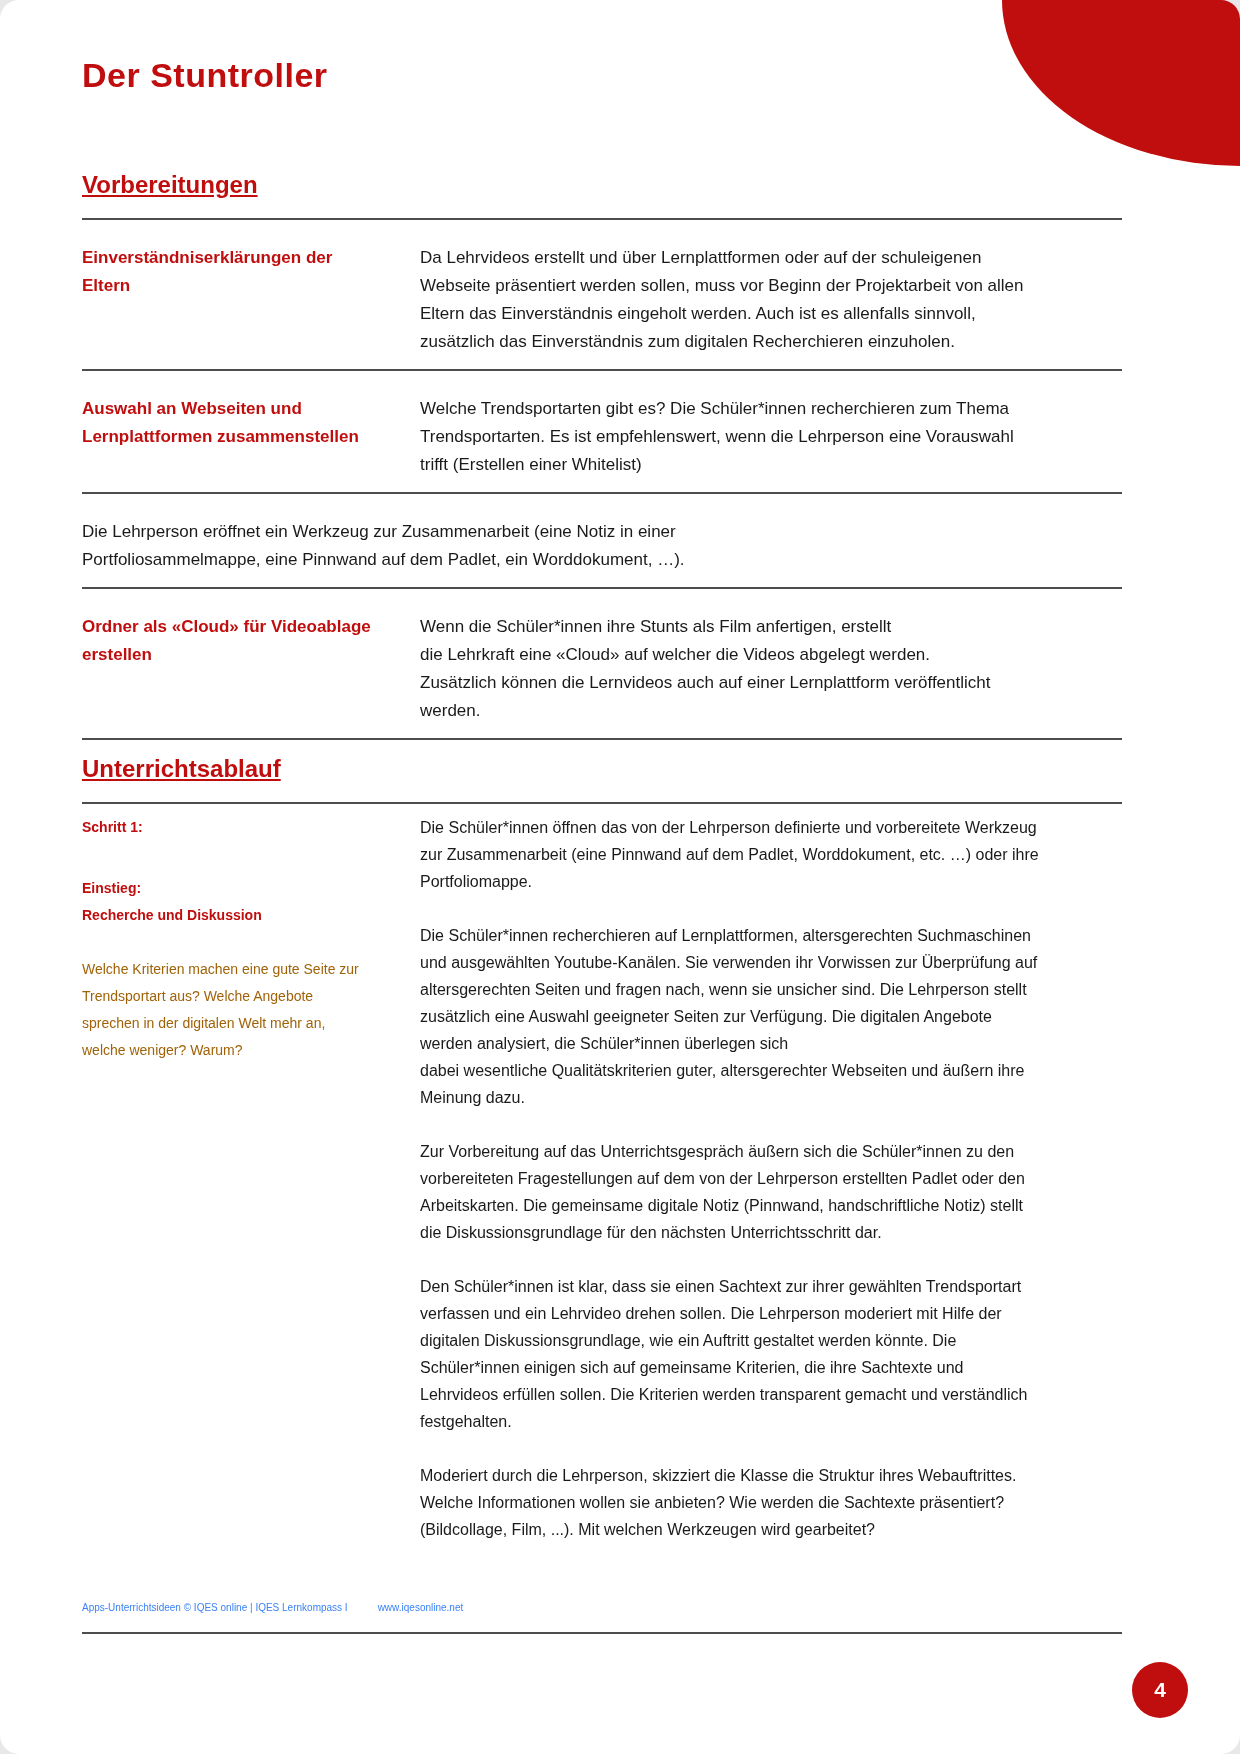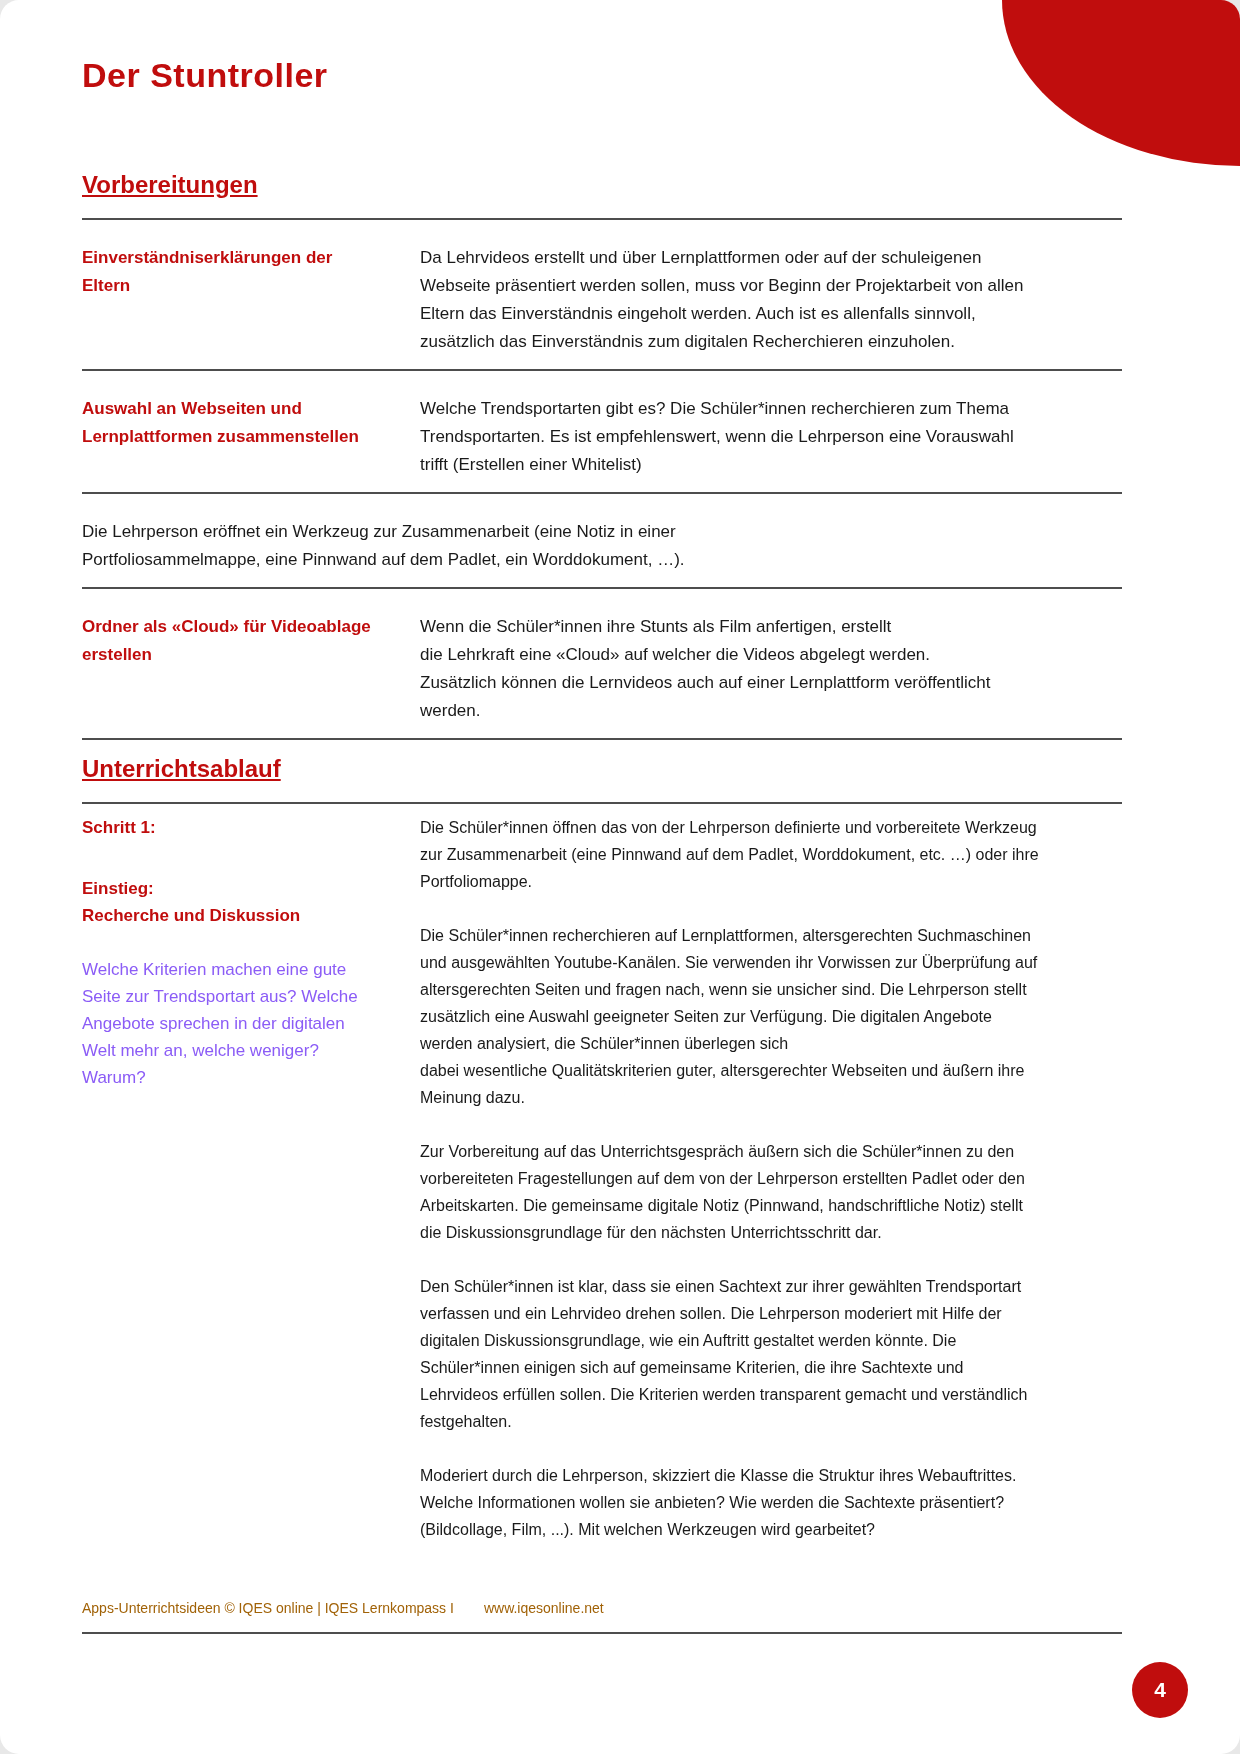--- a/index.html
+++ b/index.html
@@ -75,45 +75,45 @@
     display: flex;
     border-top: 2px solid #4d4d4d;
     padding: 10px 0 8px 0;
     min-height: 830px;
     align-items: flex-start;
   }
   .step-left {
     flex: 0 0 290px;
     width: 290px;
     margin-right: 48px;
-    font-size: 17px;
+    font-size: 14px;
     line-height: 27px;
   }
   .step-label, .step-sublabel {
     font-weight: bold;
     color: #c00d0d;
     white-space: pre-line;
   }
   .step-sublabel { margin-top: 34px; }
-  .step-question { margin-top: 27px; color: #8b5cf6; }
+  .step-question { margin-top: 27px; color: #a16207; }
   .step-right {
     width: 620px;
     font-size: 16px;
     line-height: 27px;
   }
   .step-right .para { white-space: pre-line; margin-bottom: 27px; }
   .step-right .para:last-child { margin-bottom: 9px; }
 
   .footer-text {
     position: absolute;
     left: 82px;
     top: 1600px;
-    font-size: 14px;
+    font-size: 10px;
     line-height: 16px;
-    color: #a16207;
+    color: #3b82f6;
     white-space: nowrap;
   }
   .footer-site { margin-left: 30px; }
   .page-badge {
     position: absolute;
     top: 1662px;
     right: 52px;
     width: 56px;
     height: 56px;
     border-radius: 50%;

